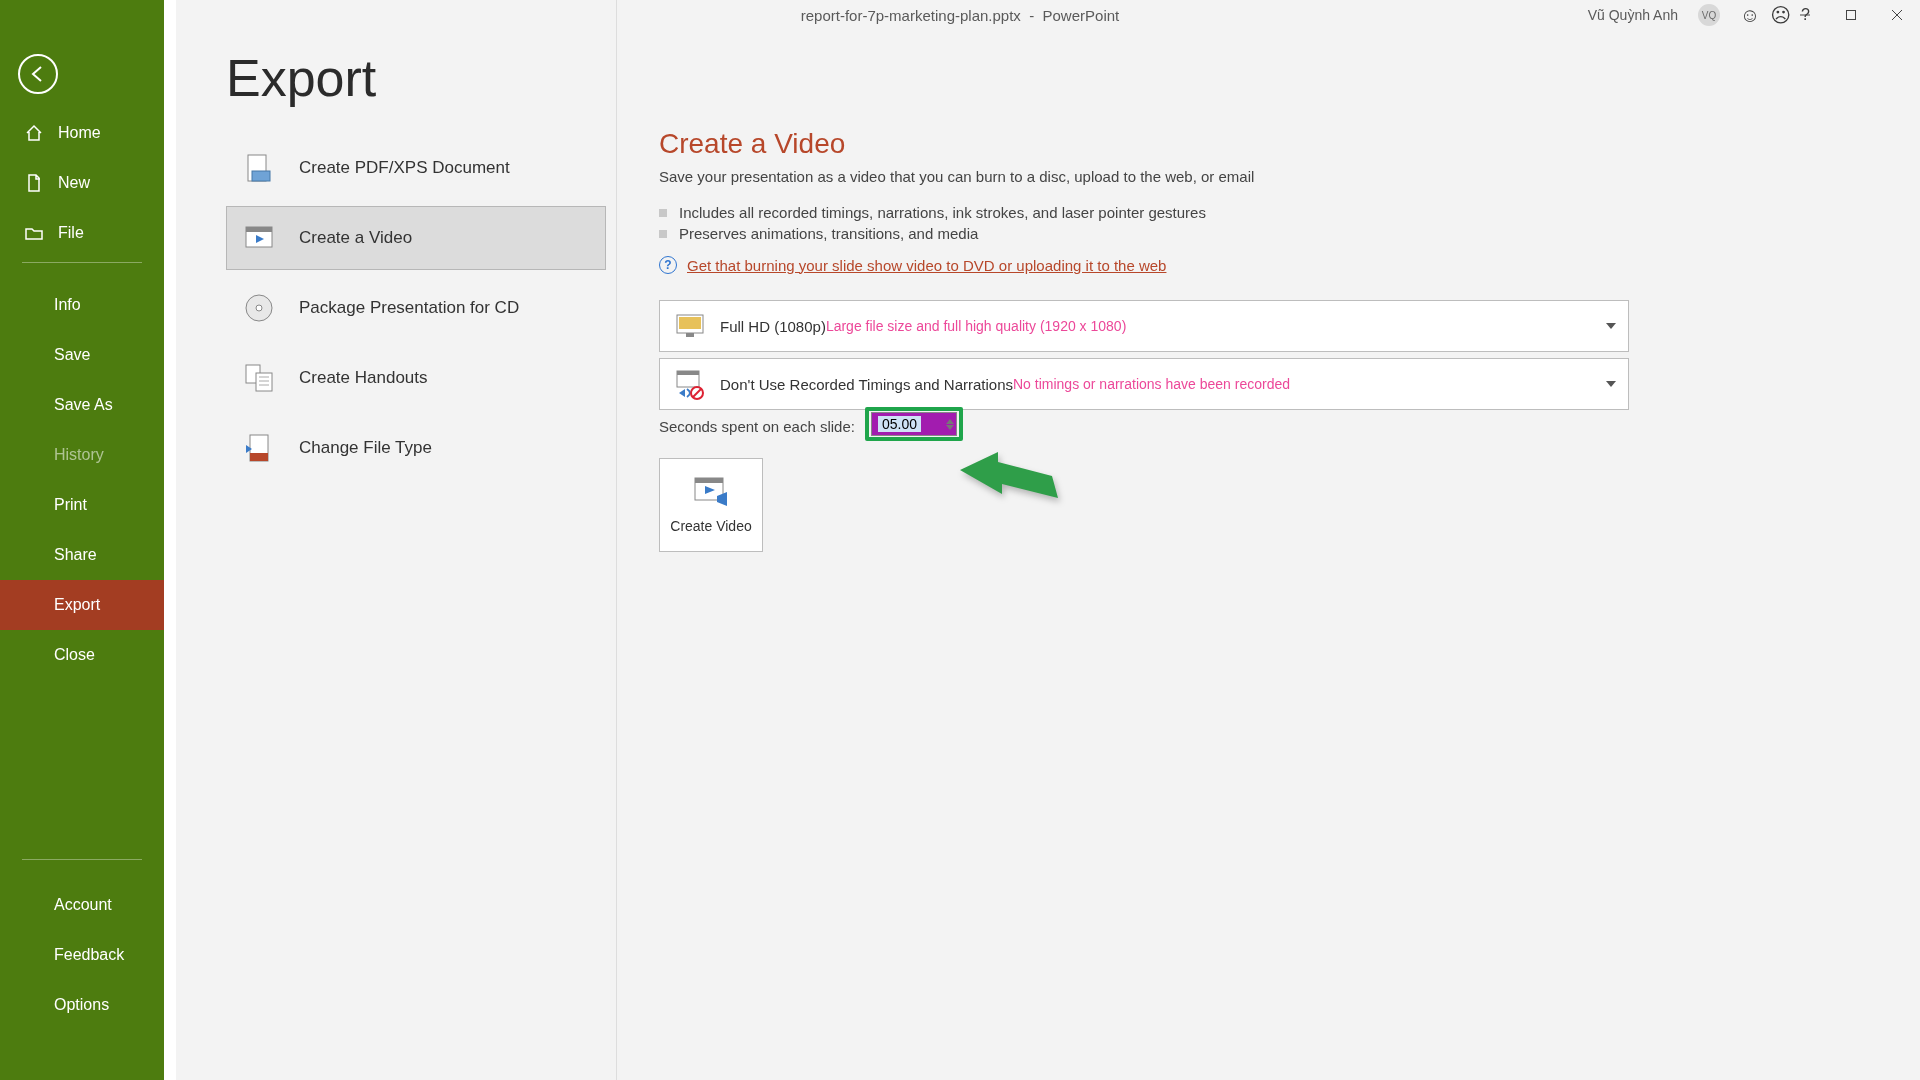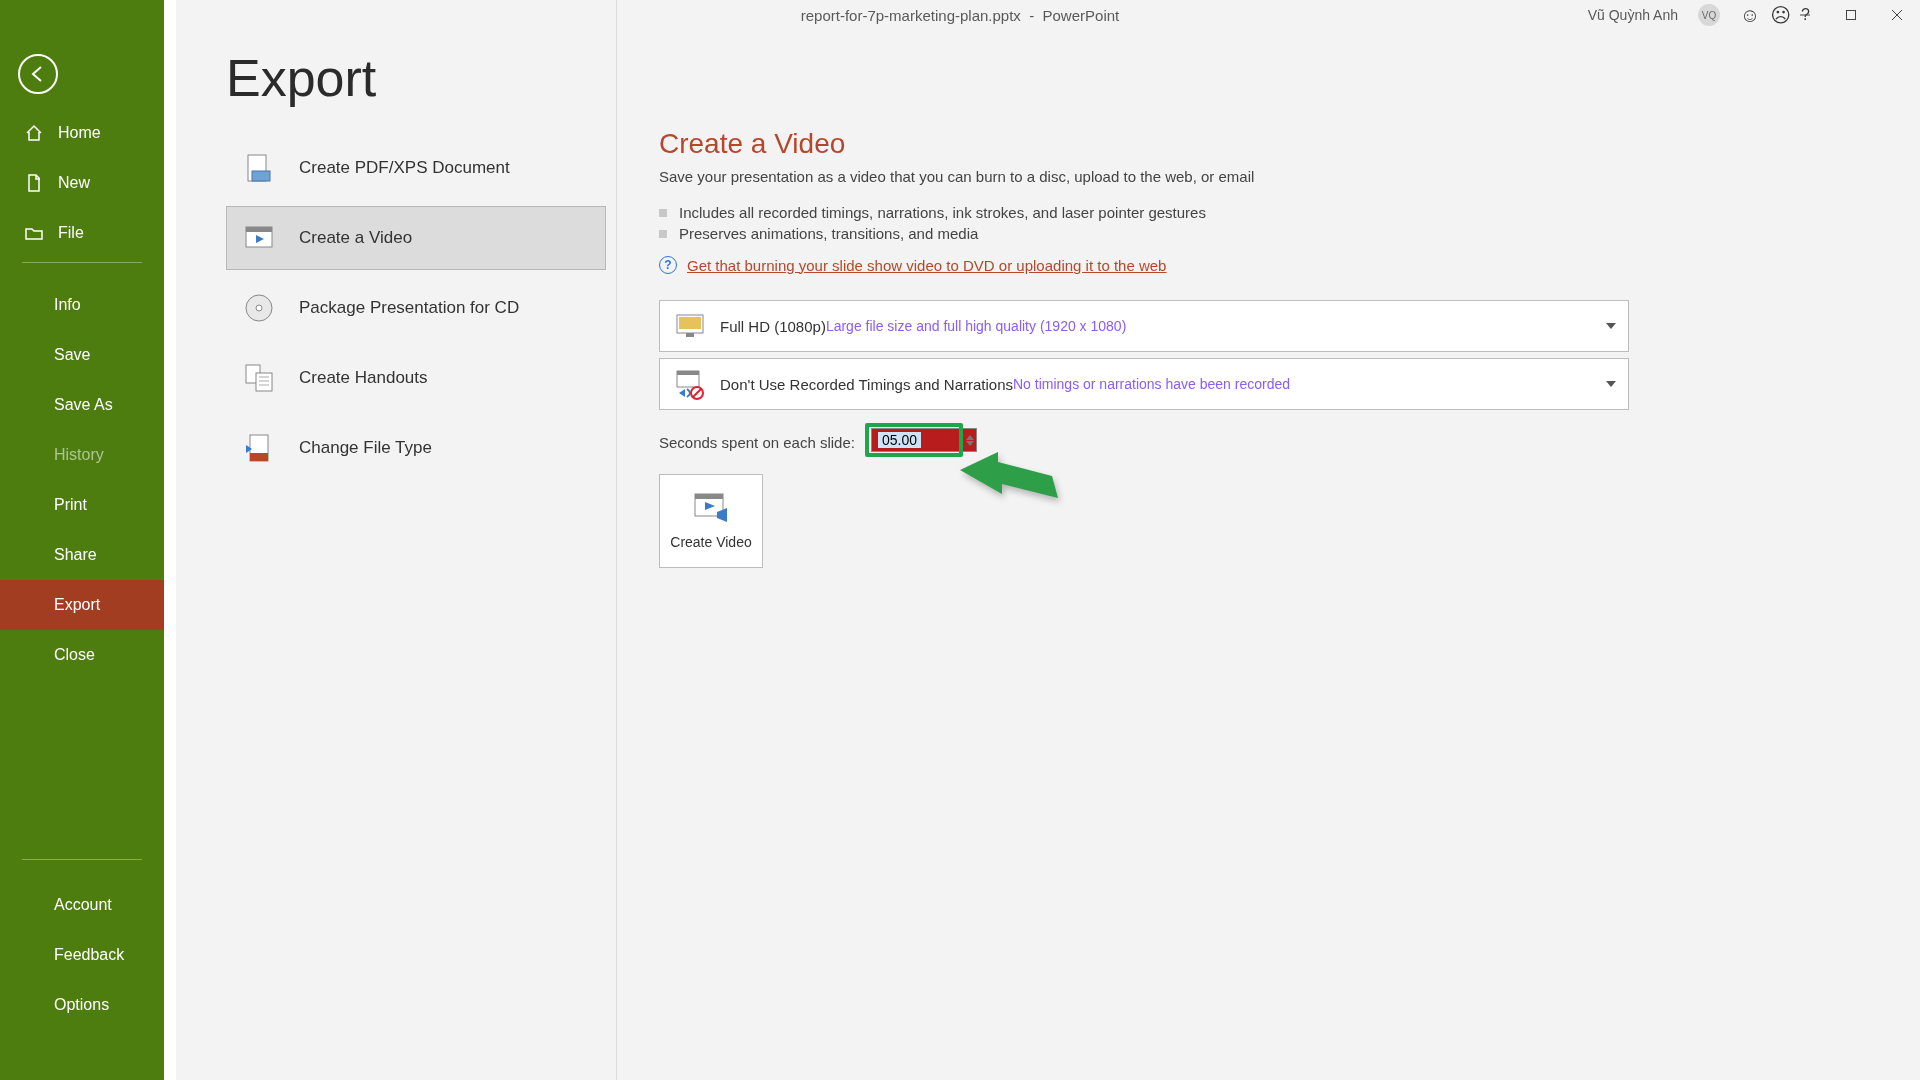--- a/index.html
+++ b/index.html
@@ -115,36 +115,36 @@
   .help-link { color: #b7472a; text-decoration: underline; font-size: 15px; cursor: pointer; }
 
   .combo {
     margin-top: 26px; width: 970px; border: 1px solid #bdbdbd; background: #fff;
     display: flex; align-items: center; height: 52px; position: relative;
   }
   .combo + .combo { margin-top: 6px; }
   .combo .cico { width: 40px; height: 40px; margin: 0 10px; display: inline-flex; align-items: center; justify-content: center; }
   .combo .ctext { display: flex; flex-direction: row; justify-content: center; }
   .combo .ctitle { font-size: 15px; color: #333; }
-  .combo .csub { font-size: 14px; color: #8b5cf6; }
+  .combo .csub { font-size: 14px; color: #ec4899; }
   .combo .caret {
     position: absolute; right: 12px; top: 50%; transform: translateY(-50%);
     width: 0; height: 0; border-left: 5px solid transparent;
     border-right: 5px solid transparent; border-top: 6px solid #555;
   }
 
   .seconds-row {
-    display: flex; align-items: center; gap: 16px; margin-top: 18px;
+    display: flex; align-items: center; gap: 16px; margin-top: 2px;
     font-size: 15px; color: #444;
   }
   .spinner-wrap {
     position: relative; width: 94px; height: 28px;
   }
   .spinner-box {
-    width: 106px; height: 24px; border: 1px solid #888; background: #b91c1c;
+    width: 86px; height: 24px; border: 1px solid #888; background: #a21caf;
     display: flex; align-items: center; justify-content: space-between;
     padding: 0 2px 0 6px; font-size: 14px;
   }
   .spinner-val {
     background: #cfe3f6; padding: 0 4px; color: #000; flex: 0 0 auto;
     min-width: 36px; text-align: left;
   }
   .spinner-arrows {
     display: flex; flex-direction: column; gap: 1px;
   }

